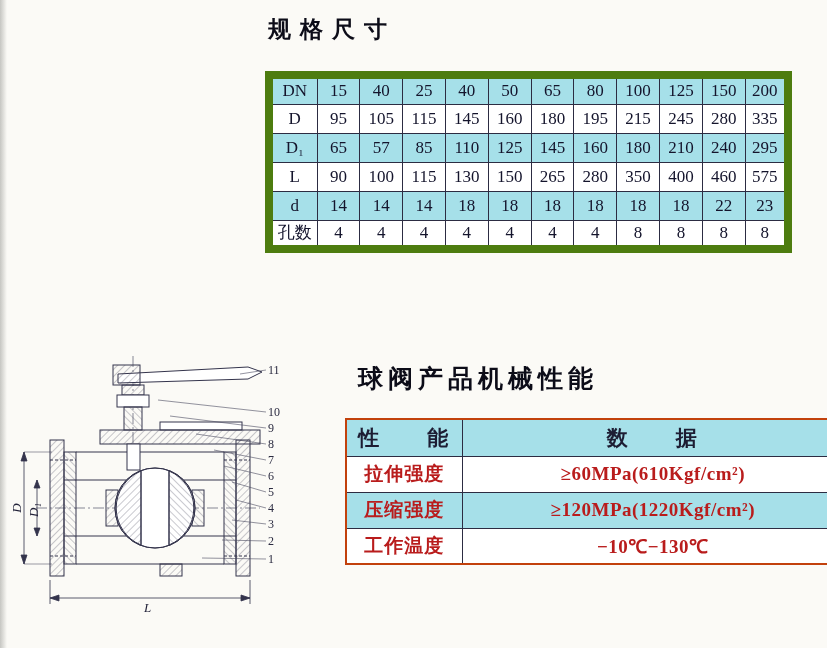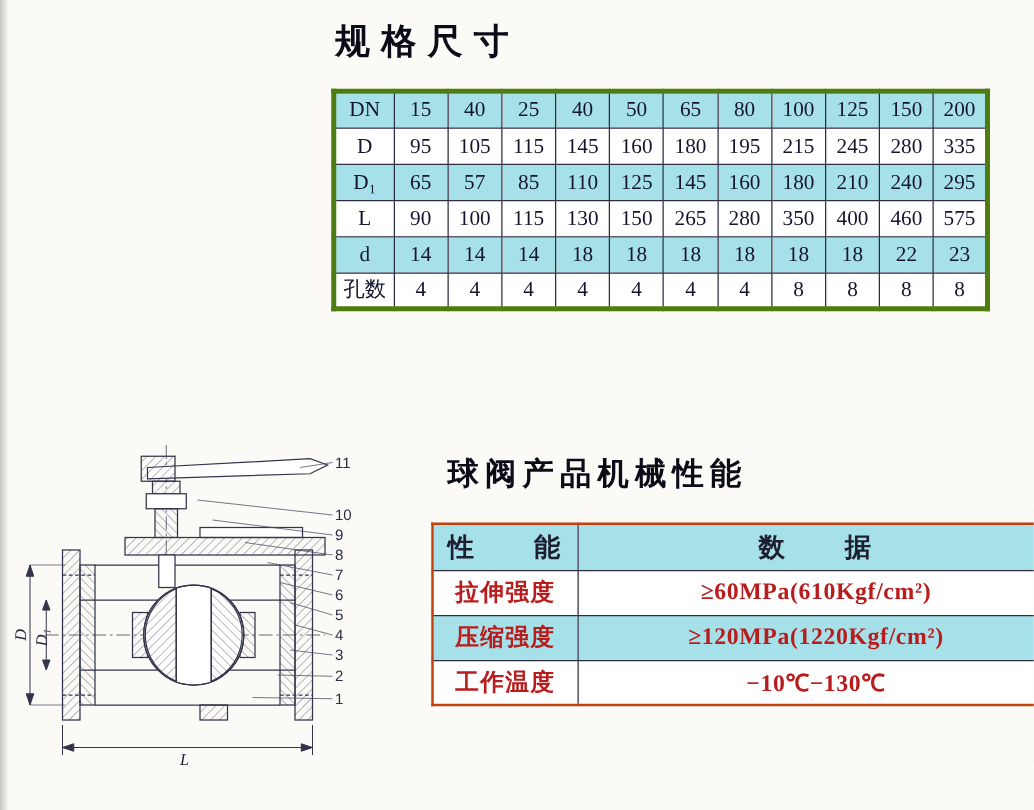--- a/index.html
+++ b/index.html
@@ -24,50 +24,50 @@
   }
 
   
   .title {
     position:absolute;
     font-family:"Liberation Sans", sans-serif;
     font-weight:bold;
     color:#0c0c18;
     white-space:nowrap;
   }
-  .title-spec  { left:268px; top:14px;  font-size:28px; letter-spacing:9px; }
+  .title-spec  { left:268px; top:14px;  font-size:23px; letter-spacing:9px; }
   .title-perf  { left:358px; top:362px; font-size:25px; letter-spacing:5px; }
 
   
   table { border-collapse:collapse; position:absolute; table-layout:fixed; background:#fff; }
   th, td { border:1px solid #2c2c42; text-align:center; vertical-align:middle; overflow:hidden; }
   tr.hl  { background:var(--cyan, #a6e0e9); }
 
-  .spec { left:265px; top:71px; width:527px; border:4px solid #4d7c0f; }
+  .spec { left:265px; top:71px; width:527px; border:8px solid #4d7c0f; }
   .spec th, .spec td { height:29px; font-size:17px; font-weight:normal; color:#14142c; }
   .spec col.rowhead { width:48px; }
 
   .perf { left:345px; top:418px; width:500px; border:2px solid #c2410c; }
   .perf th { height:37px; font-size:21px; font-weight:bold; letter-spacing:2px; background:var(--cyan, #a6e0e9); }
   .perf td { height:36px; font-size:19px; font-weight:bold; color:#b91c1c; }
   .perf td.label { width:116px; letter-spacing:1px; }
   .perf td.value { letter-spacing:0.5px; }
 
   
   .drawing {
     position:absolute; left:10px; top:352px;
     width:320px; height:288px;
   }
   .drawing svg { position:absolute; left:0; top:0; }
   .callout {
     position:absolute;
     left:258px;
     width:22px;
     font-size:12px;
-    font-family:Liberation Sans, sans-serif;
+    font-family:Liberation Serif, serif;
     color:#2a2a40;
     text-align:left;
   }
   .dim {
     position:absolute;
     font-size:13px;
     font-style:italic;
     font-family:"Liberation Serif", serif;
     color:#23233a;
   }

